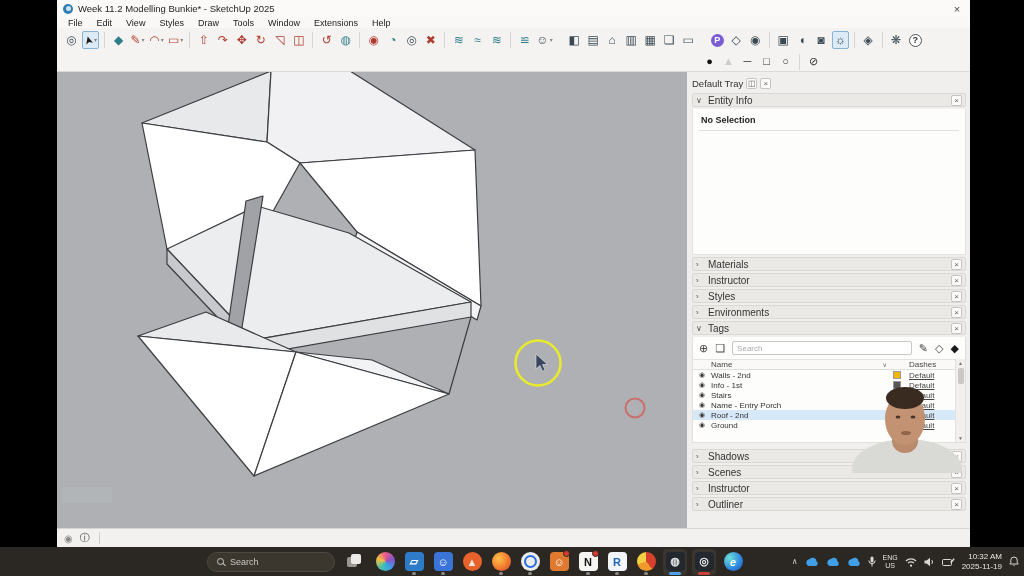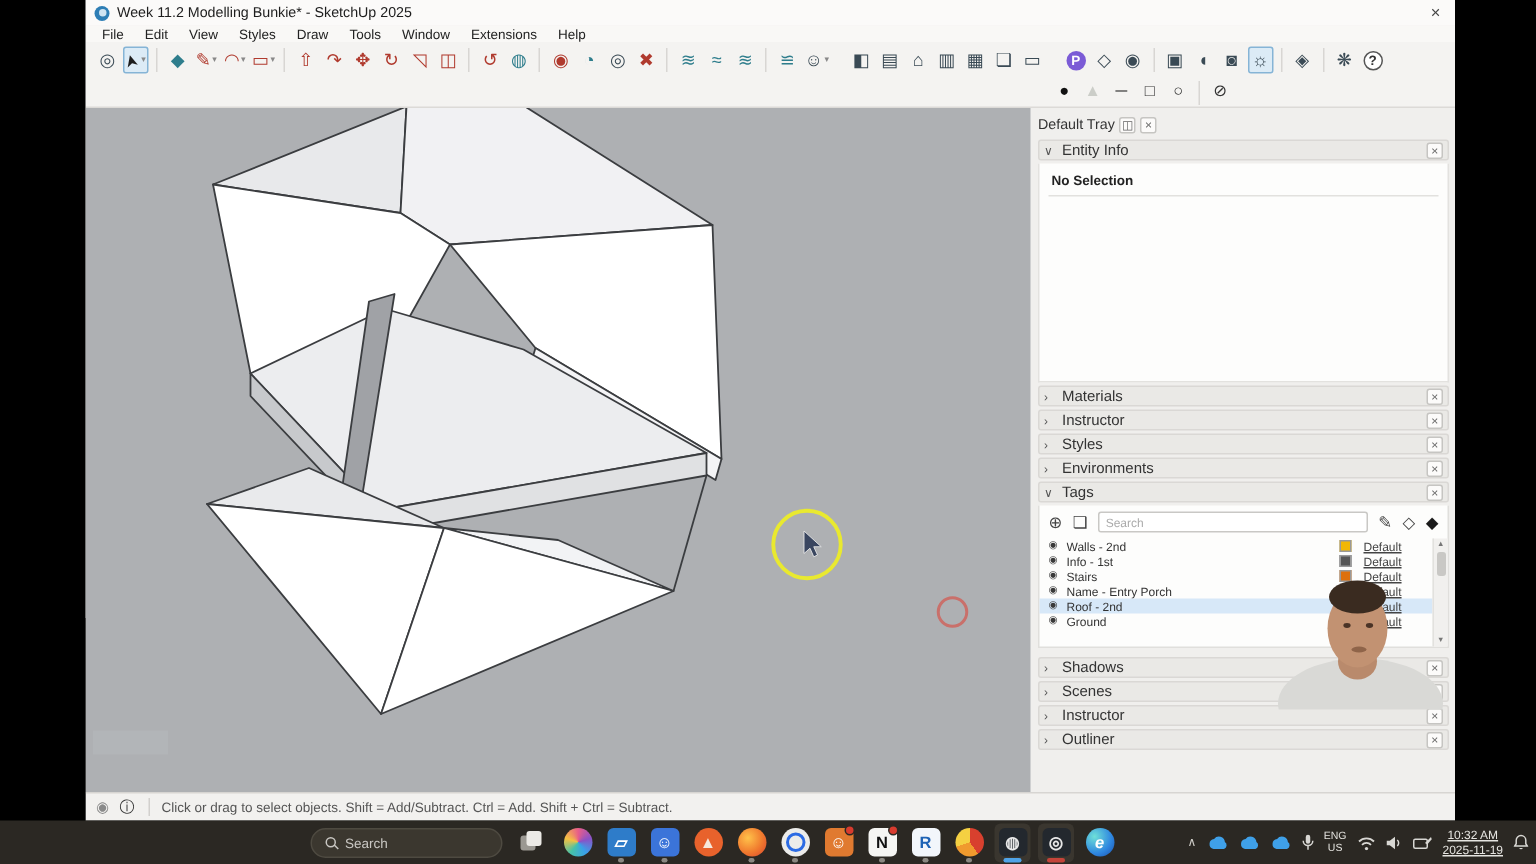--- a/index.html
+++ b/index.html
@@ -121,21 +121,21 @@
   .appicon.ring::after { content:""; width:9px; height:9px; border:2.5px solid #2B6BE4; border-radius:50%; }
   .appbtn .nbadge { position:absolute; right:1px; top:1px; width:7px; height:7px; border-radius:50%;
                     background:#D83B2E; border:1px solid #2B2823; }
   .appbtn .runline { position:absolute; bottom:0; left:6px; right:6px; height:2.5px; border-radius:2px; }
   .appbtn .rundot { position:absolute; bottom:0; left:50%; margin-left:-2px; width:4px; height:2.5px;
                     border-radius:2px; background:#8B8882; }
 
   .tb-right { position:absolute; right:5px; top:0; height:29px; display:flex; align-items:center; gap:7px; color:#DDDCD8; }
   .tb-right .chev { font-size:8px; color:#CFCDC8; }
   .lang { font-size:7px; line-height:8px; text-align:center; color:#E2E1DD; }
-  .clock { font-size:8px; line-height:9.5px; text-align:center; color:#E6E5E1;text-decoration:underline; }
+  .clock { font-size:8px; line-height:9.5px; text-align:right; color:#E6E5E1; }
   .trayicon { display:flex; align-items:center; }
 
   
   .webcam { position:absolute; left:851px; top:381px; width:112px; height:92px; z-index:30; pointer-events:none; }
 
   .blackbar { position:absolute; top:0; height:547px; background:#000; z-index:20; }
   .blackbar.left { left:0; width:57px; }
   .blackbar.right { left:970px; width:54px; }
 </style>
 </head>
@@ -404,20 +404,29 @@
           <span class="mini-btn">×</span>
         </div>
         <div class="tags-content">
           <div class="tags-toolbar">
             <span class="ticon">⊕</span>
             <span class="ticon">❏</span>
             <input class="tags-search" type="text" placeholder="Search" style="">
             <span class="ticon">✎</span>
             <span class="ticon">◇</span>
             <span class="ticon dark">◆</span>
+          </div>
+          <div class="tag-grid tags-headrow">
+            <span></span>
+            <span class="namecell">
+              <span>Name</span>
+              <span class="hcaret">∨</span>
+            </span>
+            <span></span>
+            <span>Dashes</span>
           </div>
           <div id="tags-list">
               <div class="tag-grid tag-row">
                 <span class="eye">◉</span>
                 <span class="tname">Walls - 2nd</span>
                 <span class="swatch" style="background: rgb(242, 183, 5);"></span>
                 <span class="dashes">Default</span>
               </div>
               <div class="tag-grid tag-row">
                 <span class="eye">◉</span>
@@ -479,21 +488,20 @@
               <span class="mini-btn">×</span>
             </div>
           </div>
       </div>
     </div>
 
     <div class="statusbar">
       <span class="sicon">◉</span>
       <span class="sicon dark">ⓘ</span>
       <span class="sdiv"></span>
-      <span>Click or drag to select objects. Shift = Add/Subtract. Ctrl = Add. Shift + Ctrl = Subtract.</span>
     </div>
   </div>
 
   <div class="blackbar left"></div>
   <div class="blackbar right"></div>
 
   <svg class="webcam" viewBox="0 0 112 92">
     <ellipse cx="56" cy="88" rx="55" ry="30" fill="#D9D9D6"></ellipse>
     <ellipse cx="54" cy="60" rx="13" ry="12" fill="#B98A6C"></ellipse>
     <ellipse cx="54" cy="38" rx="20" ry="26" fill="#C29272"></ellipse>

